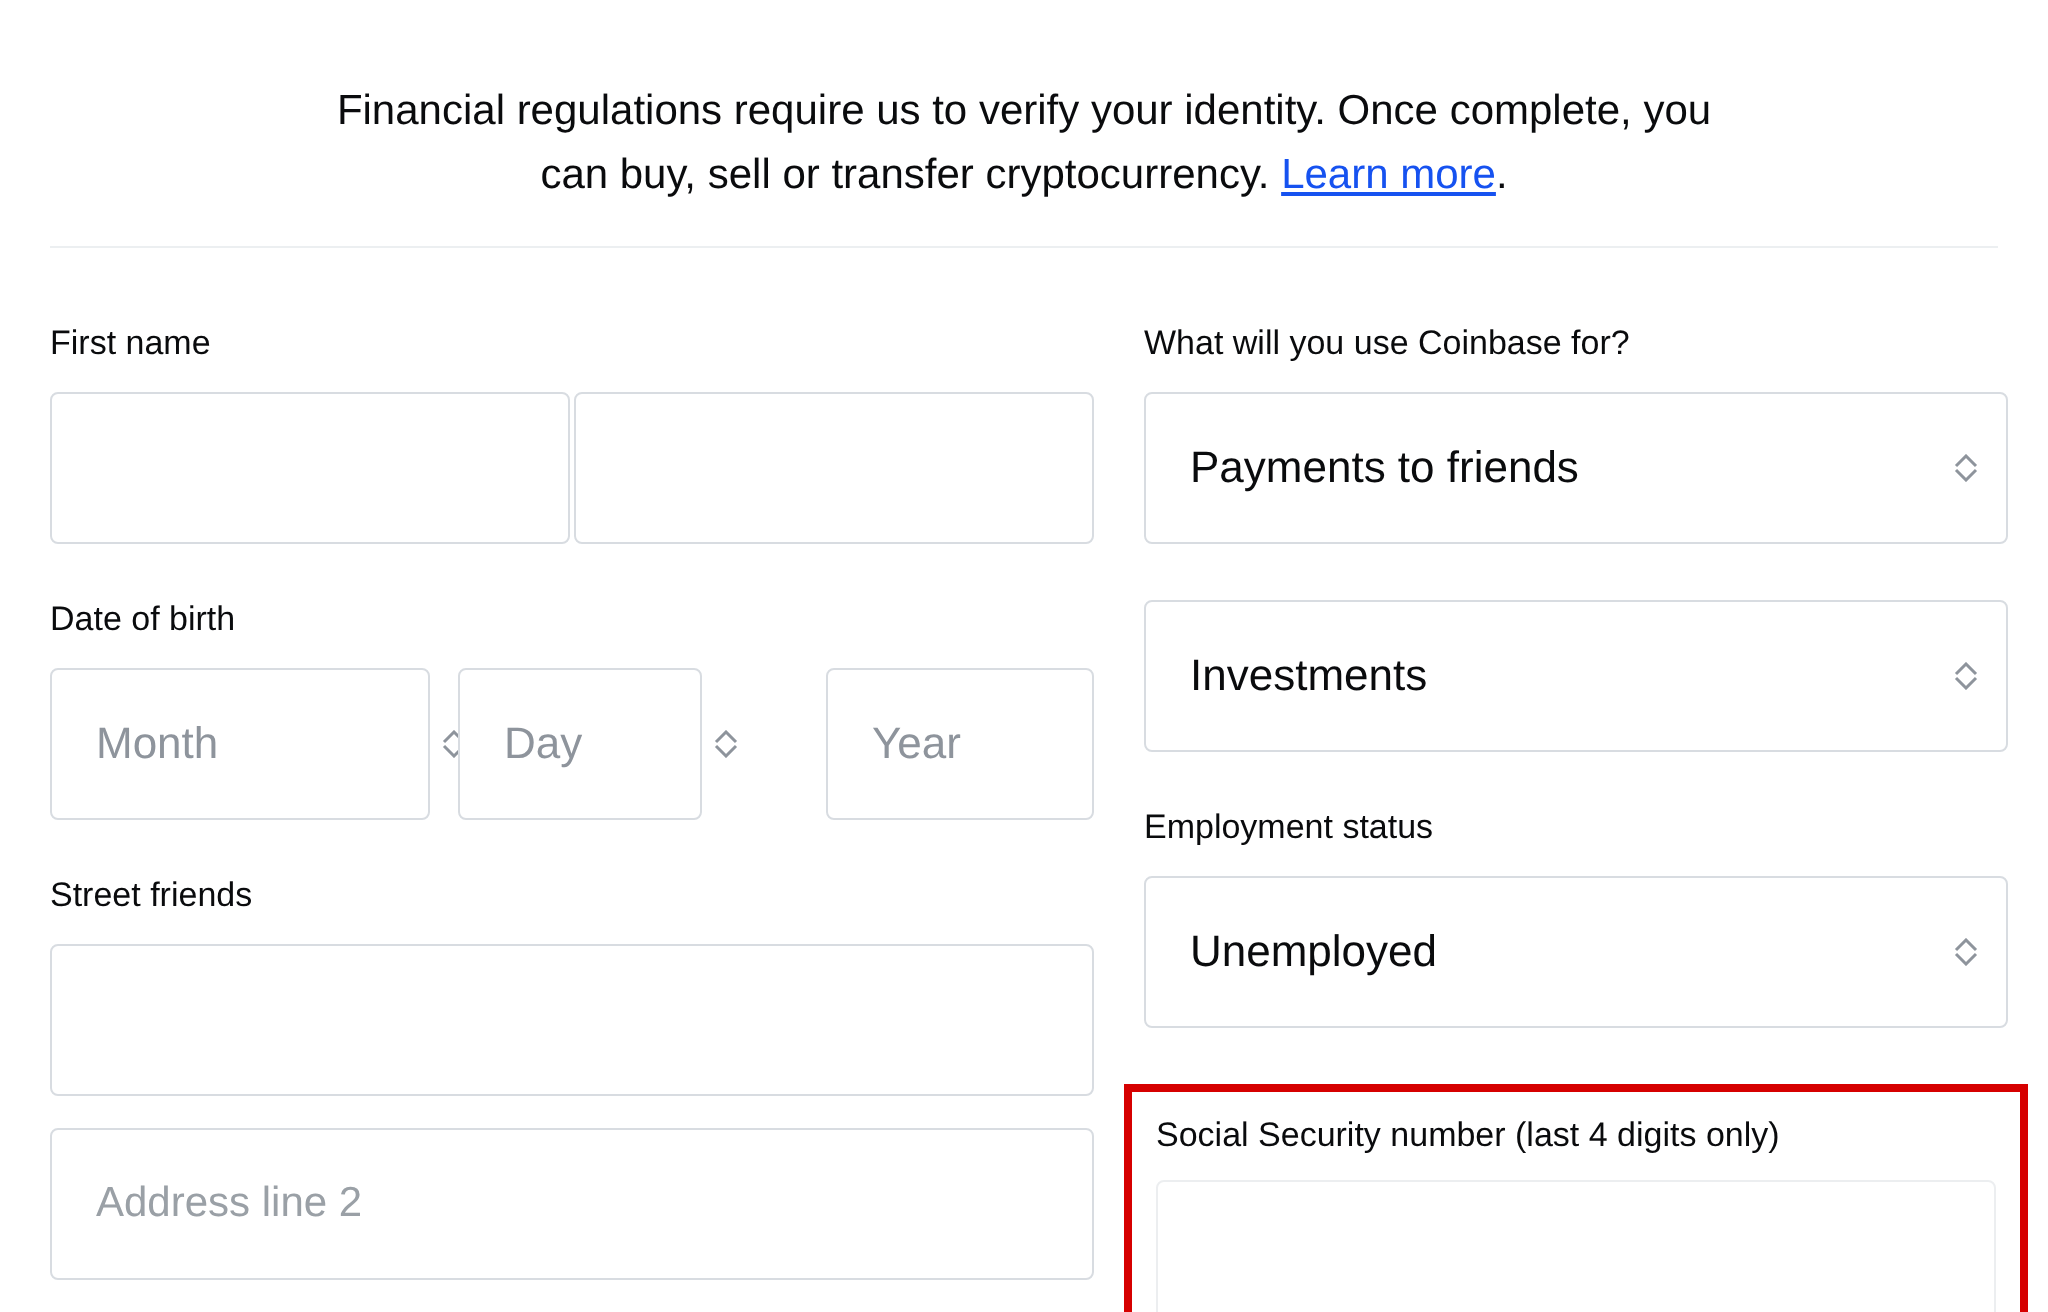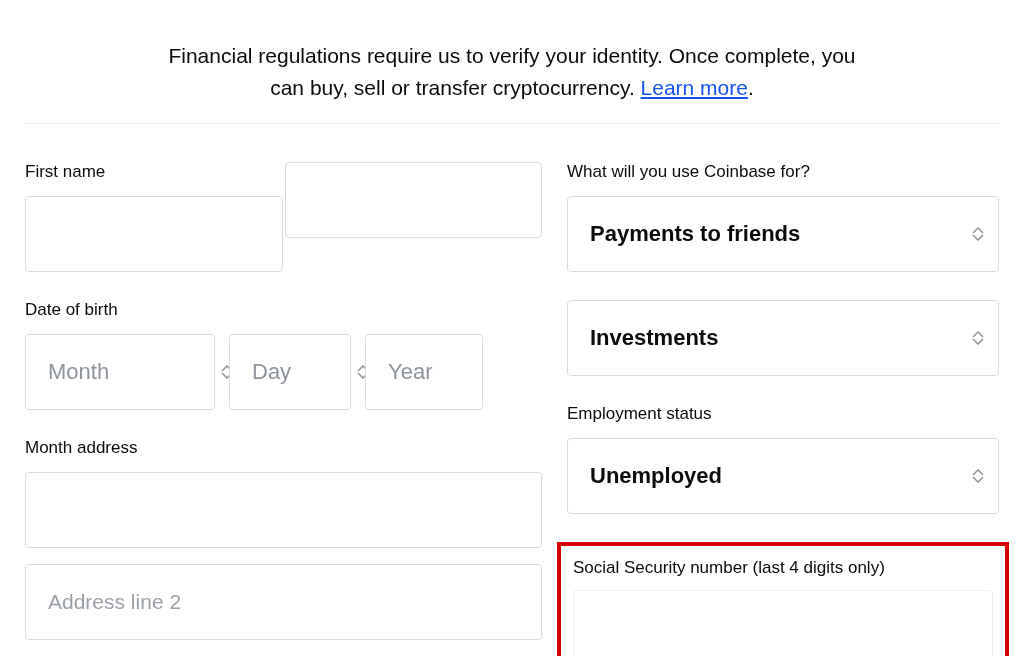--- a/index.html
+++ b/index.html
@@ -39,20 +39,21 @@
     .col-right { flex: 0 0 432px; }
     .field-label {
       font-size: 17px;
       color: #0a0b0d;
       margin-bottom: 14px;
       display: block;
     }
     .row {
       display: flex;
       gap: 2px;
+      align-items: flex-end;
     }
     .field-group { margin-bottom: 28px; }
     .field-group-tight { margin-bottom: 16px; }
     input[type="text"] {
       width: 100%;
       height: 76px;
       border: 1px solid #d8dce1;
       border-radius: 4px;
       padding: 12px 22px;
       font-size: 21px;
@@ -106,26 +107,26 @@
       justify-content: center;
       gap: 0;
       color: #8e949c;
     }
     .spinner svg, .spinner-inner svg { display: block; }
     .dob-row { display: flex; gap: 14px; }
     .dob-item { position: relative; }
     .dob-item .select-box { padding-right: 12px; }
     .dob-month .select-box { width: 190px; }
     .dob-day .select-box { width: 122px; }
-    .dob-year .select-box { width: 118px; }
+    .dob-year .select-box { width: 134px; margin-left: 48px; }
     .right-select {
       position: relative;
     }
     .right-select .select-box {
-      font-weight: 700;
+      font-weight: 400;
       border-radius: 4px;
     }
     .highlight-box {
       border: 4px solid #d60000;
       padding: 12px 12px 22px 12px;
       margin-top: 2px;
       margin-left: -10px;
       margin-right: -10px;
     }
     .highlight-box .field-label { margin-bottom: 12px; font-size: 17px; }
@@ -206,21 +207,21 @@
                 </svg>
             </div>
           </div>
           <div class="dob-item dob-year select-wrap">
             <div class="select-box placeholder">Year</div>
           </div>
         </div>
       </div>
 
       <div class="street-container">
-        <label class="field-label">Month address</label>
+        <label class="field-label">Street friends</label>
         <div class="field-group-tight">
           <input type="text" style="">
         </div>
         <div class="field-group-tight">
           <input type="text" placeholder="Address line 2" style="">
         </div>
         <div class="guess-row">
           <div class="guess-item">
             <input type="text" style="">
           </div>

